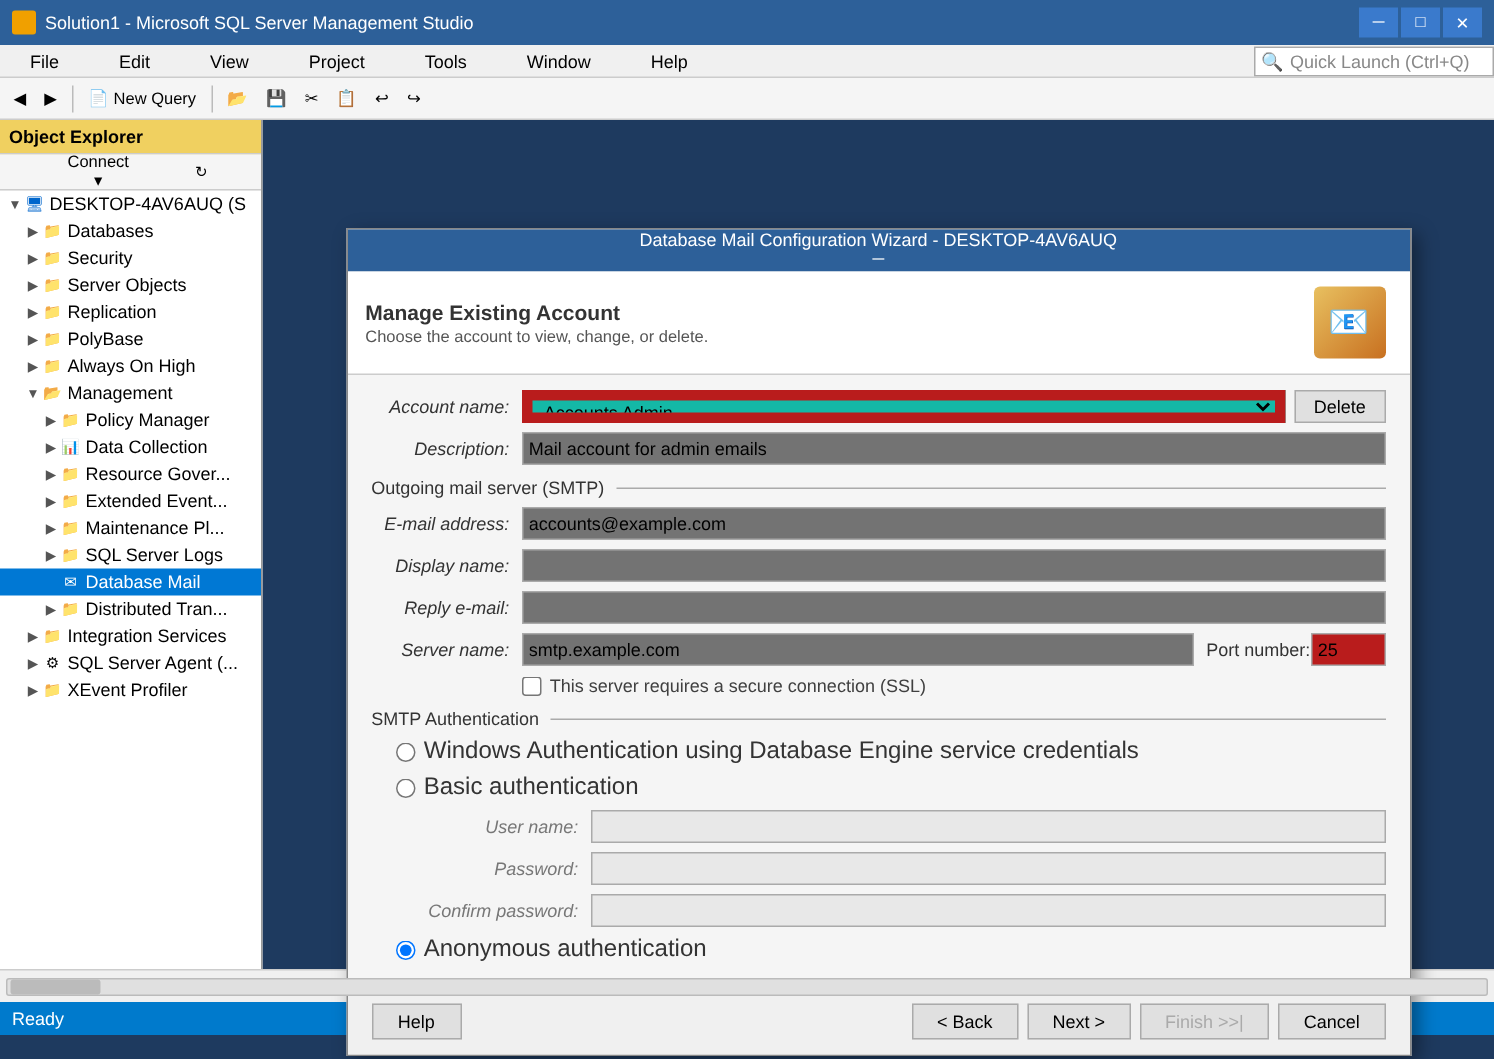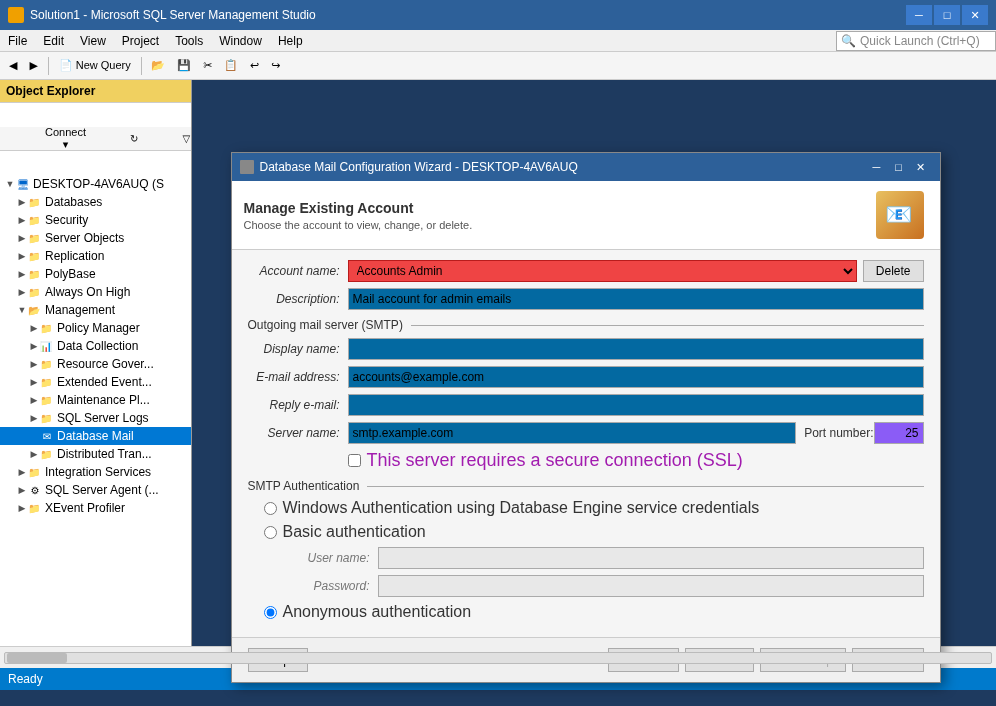--- a/index.html
+++ b/index.html
@@ -26,21 +26,21 @@
 
     
     .menu-bar {
       background: #f0f0f0;
       height: 22px;
       display: flex;
       align-items: center;
       border-bottom: 1px solid #ccc;
     }
     .menu-item {
-      padding: 2px 8px;
+      padding: 2px 20px;
       cursor: pointer;
       font-size: 12px;
       height: 100%;
       display: flex;
       align-items: center;
     }
 
     
     .toolbar {
       background: #f5f5f5;
@@ -59,27 +59,26 @@
 
     
     .main-area {
       display: flex;
       height: calc(706px - 30px - 22px - 28px - 22px - 22px);
       background: #1e3a5f;
     }
 
     
     .object-explorer {
-      width: 192px;
+      width: 175px;
       background: white;
       border-right: 1px solid #999;
       display: flex;
       flex-direction: column;
       overflow: hidden;
-      gap: 24px;
     }
     .oe-header {
       background: #f0d060;
       padding: 4px 6px;
       font-weight: bold;
       font-size: 12px;
       border-bottom: 1px solid #ccc;
     }
     .oe-toolbar {
       background: #f5f5f5;
@@ -172,20 +171,21 @@
       box-shadow: 4px 4px 12px rgba(0,0,0,0.4);
     }
     .dialog-title-bar {
       background: #2d6099;
       height: 28px;
       display: flex;
       align-items: center;
       padding: 0 8px;
       color: white;
       font-size: 12px;
+      flex-direction: column;
     }
     .dialog-title-icon {
       width: 14px; height: 14px; background: #888; margin-right: 6px; border-radius: 1px;
     }
     .dialog-title-text { flex: 1; }
     .dialog-ctrl-btn {
       width: 22px; height: 18px; background: transparent; border: none; color: white;
       cursor: pointer; font-size: 11px; display: flex; align-items: center; justify-content: center;
     }
 
@@ -228,30 +228,30 @@
       font-style: italic;
     }
     .form-control-wrap { flex: 1; display: flex; align-items: center; }
 
     .form-input {
       width: 100%;
       height: 22px;
       border: 1px solid #aaa;
       padding: 0 4px;
       font-size: 12px;
-      background: #0369a1;
+      background: #737373;
     }
 
     .form-select {
       flex: 1;
       height: 22px;
-      border: 1px solid #b91c1c;
+      border: 7px solid #b91c1c;
       padding: 0 4px;
       font-size: 12px;
-      background: #ef4444;
+      background: #14b8a6;
       cursor: pointer;
     }
 
     .delete-btn {
       height: 22px; padding: 0 12px; background: #e0e0e0; border: 1px solid #aaa;
       cursor: pointer; font-size: 12px; margin-left: 6px; white-space: nowrap;
     }
 
     
     .section-title {
@@ -263,47 +263,47 @@
     }
     .section-title::after {
       content: '';
       flex: 1;
       height: 1px;
       background: #aaa;
       margin-left: 8px;
     }
 
     .port-label { font-size: 12px; color: #333; margin-left: 8px; white-space: nowrap; }
-    .port-input { width: 50px; height: 22px; border: 1px solid #aaa; padding: 0 4px; font-size: 12px; background: #8b5cf6; text-align: right; }
+    .port-input { width: 50px; height: 22px; border: 1px solid #aaa; padding: 0 4px; font-size: 12px; background: #b91c1c; }
 
     .checkbox-row {
       display: flex;
       align-items: center;
       margin: 6px 0;
       padding-left: 100px;
     }
     .checkbox-row input[type=checkbox] { margin-right: 6px; cursor: pointer; }
-    .checkbox-row label { font-size: 18px; color: #a21caf; cursor: pointer; }
+    .checkbox-row label { font-size: 12px; color: #404040; cursor: pointer; }
 
     
     .smtp-auth-section {
       margin-top: 8px;
     }
 
     .radio-row {
       display: flex;
       align-items: center;
       margin: 6px 0 6px 16px;
     }
     .radio-row input[type=radio] { margin-right: 6px; cursor: pointer; }
     .radio-row label { font-size: 16px; color: #333; cursor: pointer; }
 
     
     .sub-form {
-      margin-left: 20px;
+      margin-left: 36px;
     }
     .sub-form .form-label { width: 110px; color: #777; }
     .sub-form .form-input { background: #e8e8e8; }
 
     
     .dialog-footer {
       padding: 10px 16px;
       display: flex;
       align-items: center;
       border-top: 1px solid #ccc;
@@ -539,30 +539,30 @@
         <div class="form-row">
           <span class="form-label">Description:</span>
           <div class="form-control-wrap">
             <input type="text" class="form-input" value="Mail account for admin emails" style="">
           </div>
         </div>
 
         <div class="section-title">Outgoing mail server (SMTP)</div>
 
         <div class="form-row">
+          <span class="form-label">E-mail address:</span>
+          <div class="form-control-wrap">
+            <input type="text" class="form-input" value="accounts@example.com" style="">
+          </div>
+        </div>
+
+        <div class="form-row">
           <span class="form-label">Display name:</span>
           <div class="form-control-wrap">
             <input type="text" class="form-input" style="">
-          </div>
-        </div>
-
-        <div class="form-row">
-          <span class="form-label">E-mail address:</span>
-          <div class="form-control-wrap">
-            <input type="text" class="form-input" value="accounts@example.com" style="">
           </div>
         </div>
 
         <div class="form-row">
           <span class="form-label">Reply e-mail:</span>
           <div class="form-control-wrap">
             <input type="text" class="form-input" style="">
           </div>
         </div>
 
@@ -599,20 +599,26 @@
               <div class="form-control-wrap">
                 <input type="text" class="form-input" disabled="" style="background: rgb(232, 232, 232);">
               </div>
             </div>
             <div class="form-row">
               <span class="form-label">Password:</span>
               <div class="form-control-wrap">
                 <input type="password" class="form-input" disabled="" style="background: rgb(232, 232, 232);">
               </div>
             </div>
+            <div class="form-row">
+              <span class="form-label">Confirm password:</span>
+              <div class="form-control-wrap">
+                <input type="password" class="form-input" disabled="" style="background: rgb(232, 232, 232);">
+              </div>
+            </div>
           </div>
 
           <div class="radio-row">
             <input type="radio" name="smtp-auth" id="anonymous-auth" checked="" style="">
             <label for="anonymous-auth">Anonymous authentication</label>
           </div>
         </div>
 
       </div>
 

